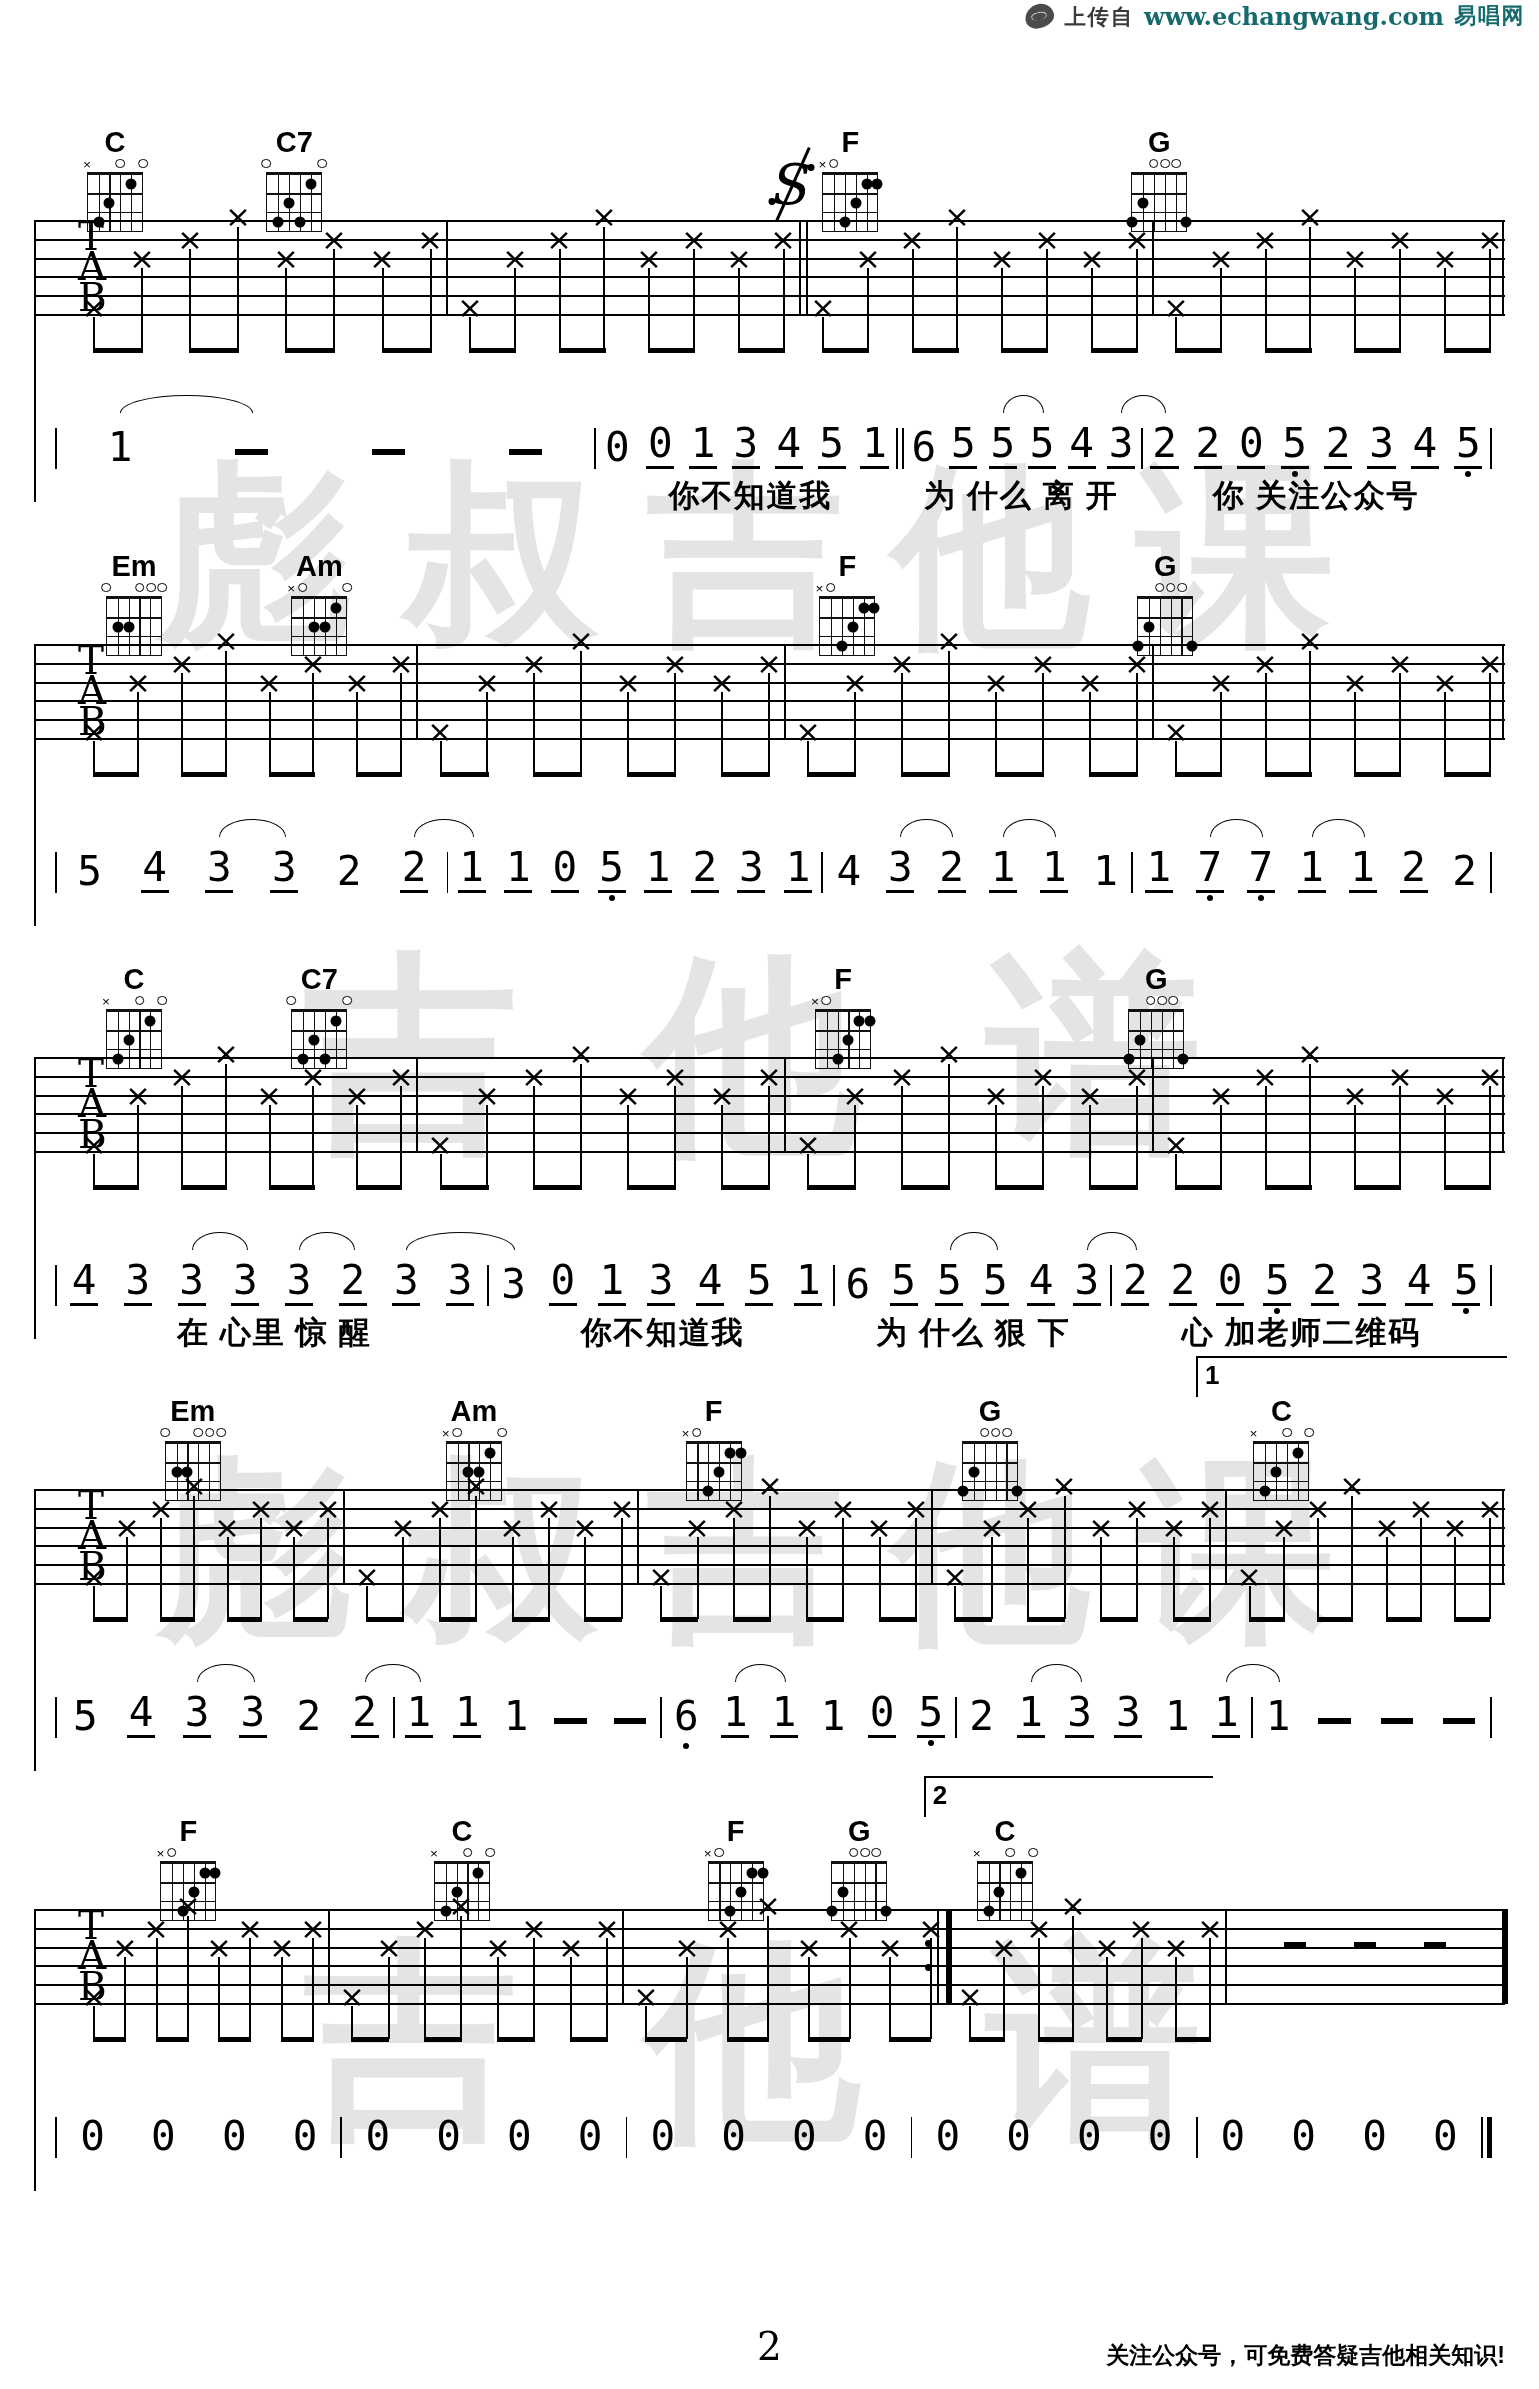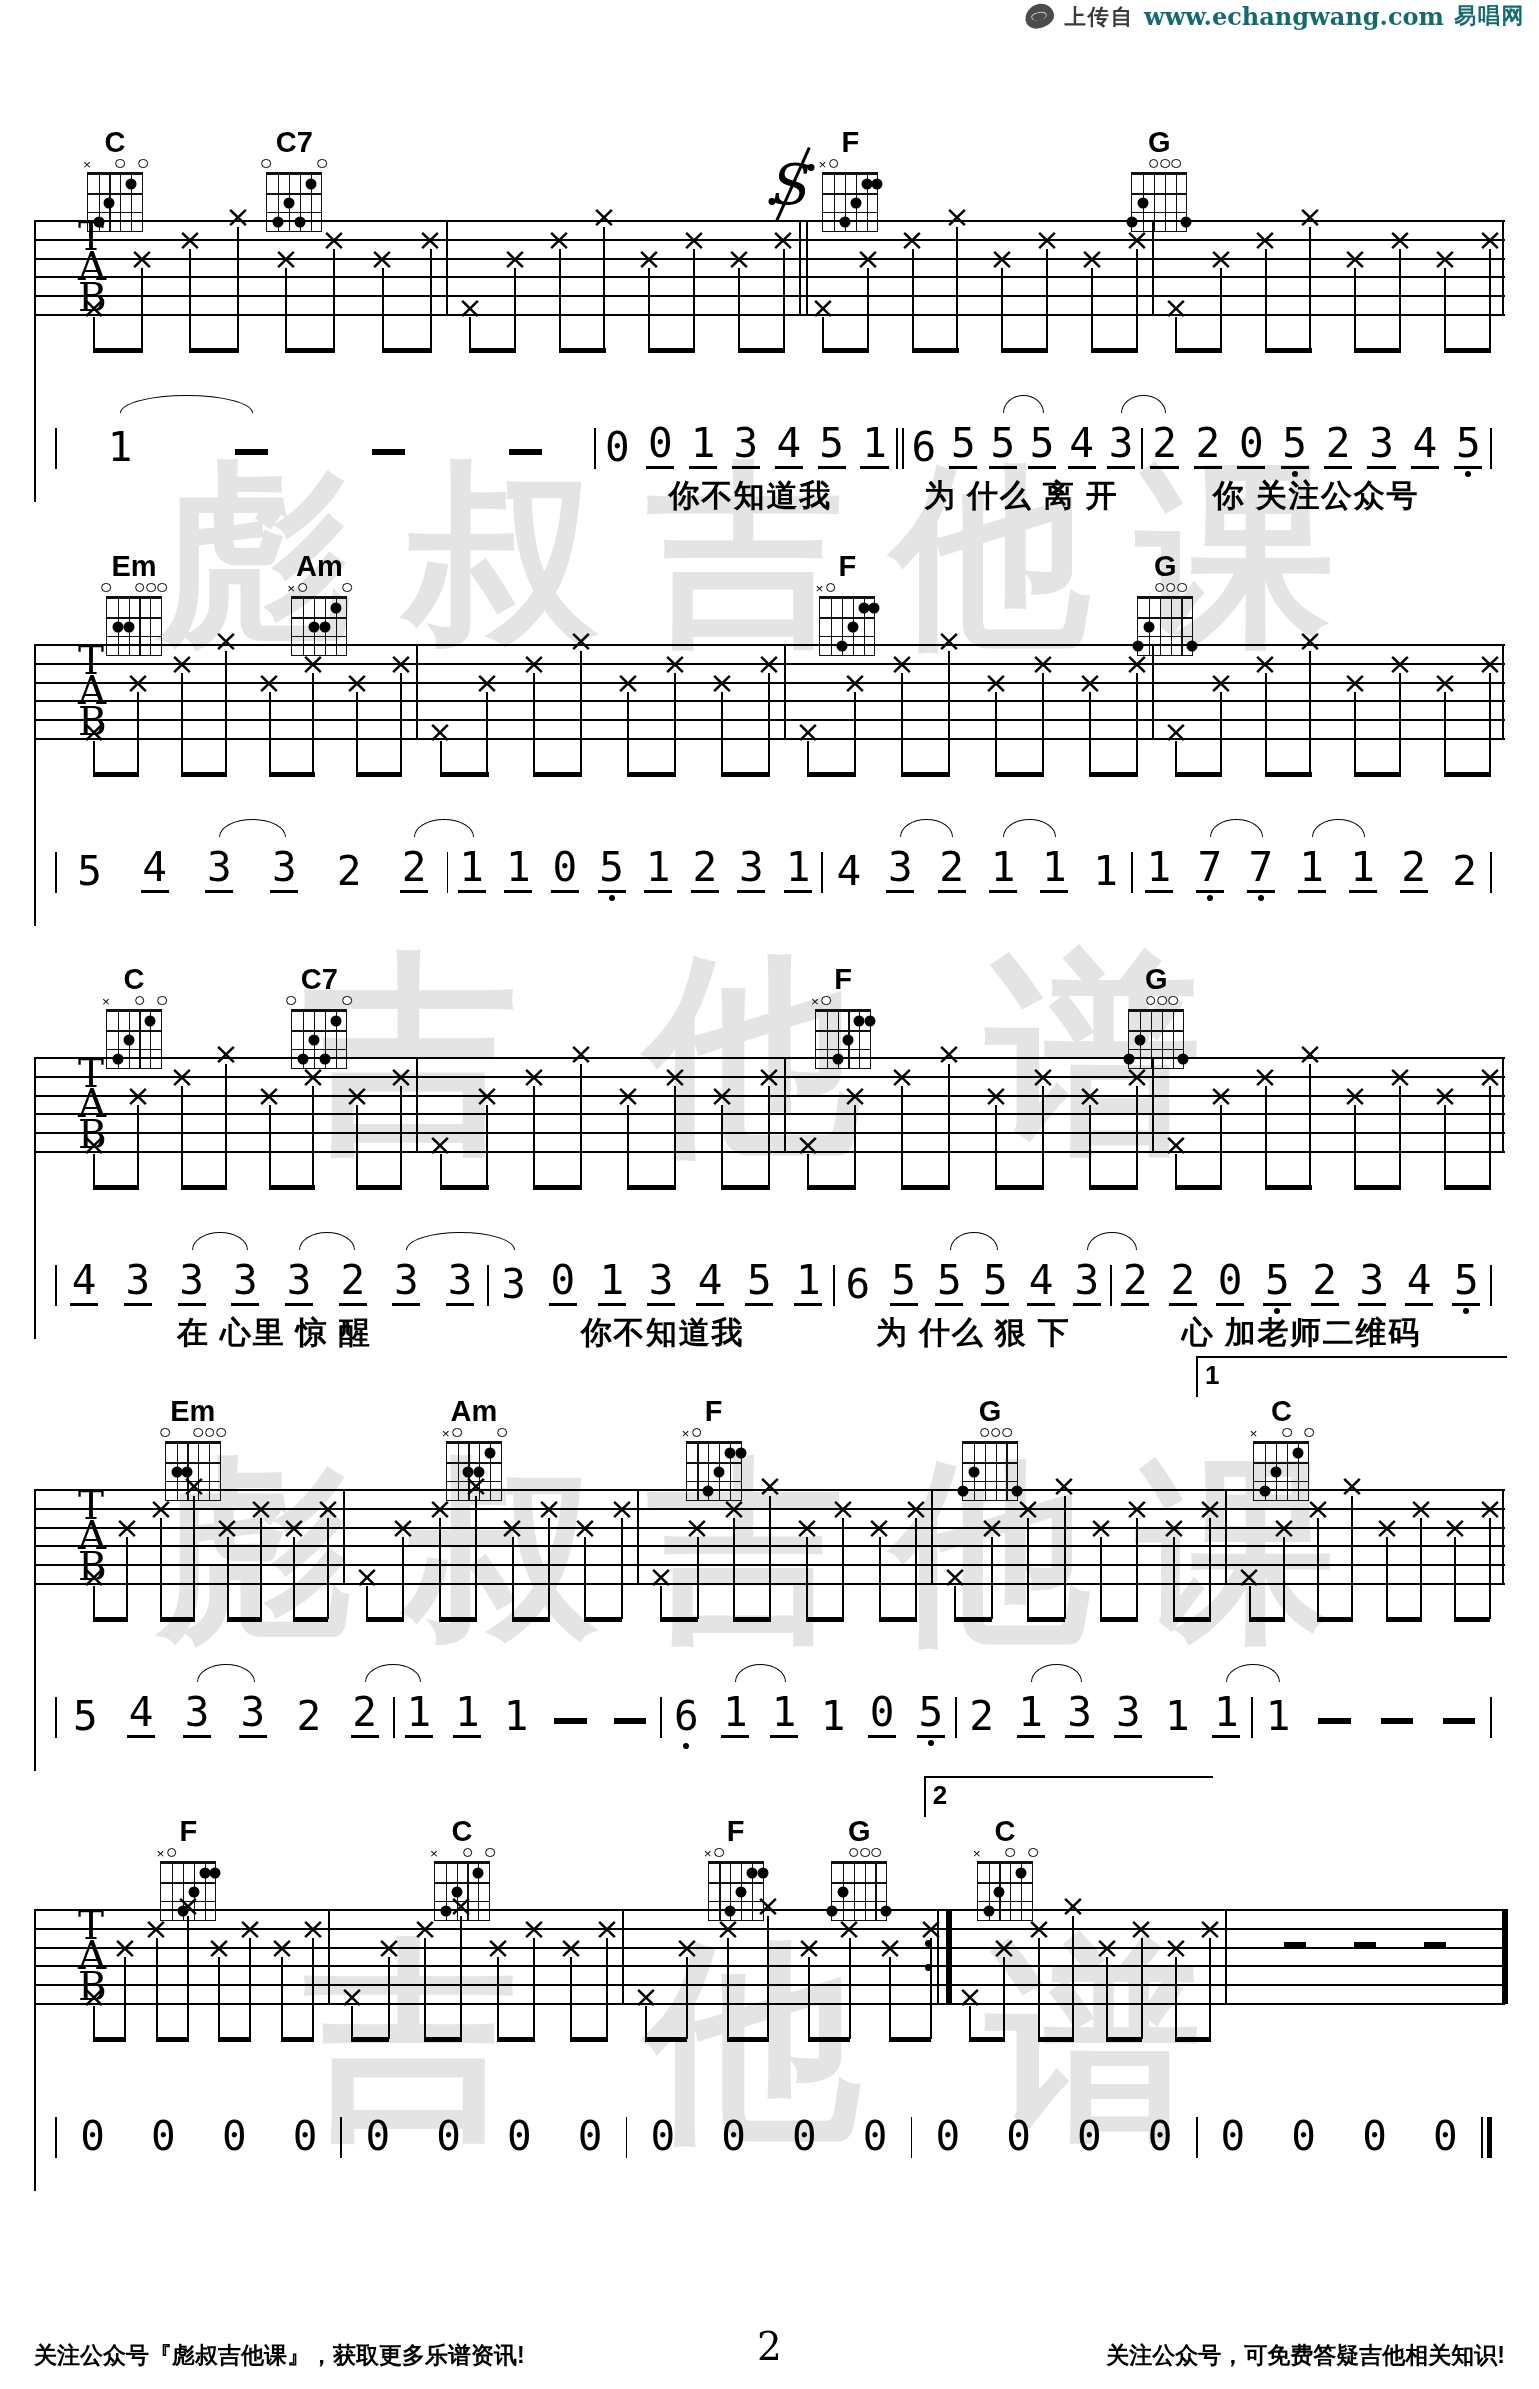--- a/index.html
+++ b/index.html
@@ -1311,17 +1311,16 @@
           <div class="ngap" style="width: 1.9px;"></div>
           <div class="lyr" style="flex: 1 1 0%;"></div>
           <div class="ngap" style="width: 1.9px;"></div>
           <div class="lyr" style="flex: 1 1 0%;"></div>
           <div class="ngap" style="width: 1.9px;"></div>
           <div class="lyr" style="flex: 1 1 0%;"></div>
           <div class="ngap" style="width: 1.9px;"></div>
         </div>
       </div>
     </div>
-  <div class="footer-left">关注公众号『彪叔吉他课』，获取更多乐谱资讯!</div>
   <div class="page-num">2</div>
   <div class="footer-right">关注公众号，可免费答疑吉他相关知识!</div>
 </div>
 
 
 </body></html>

